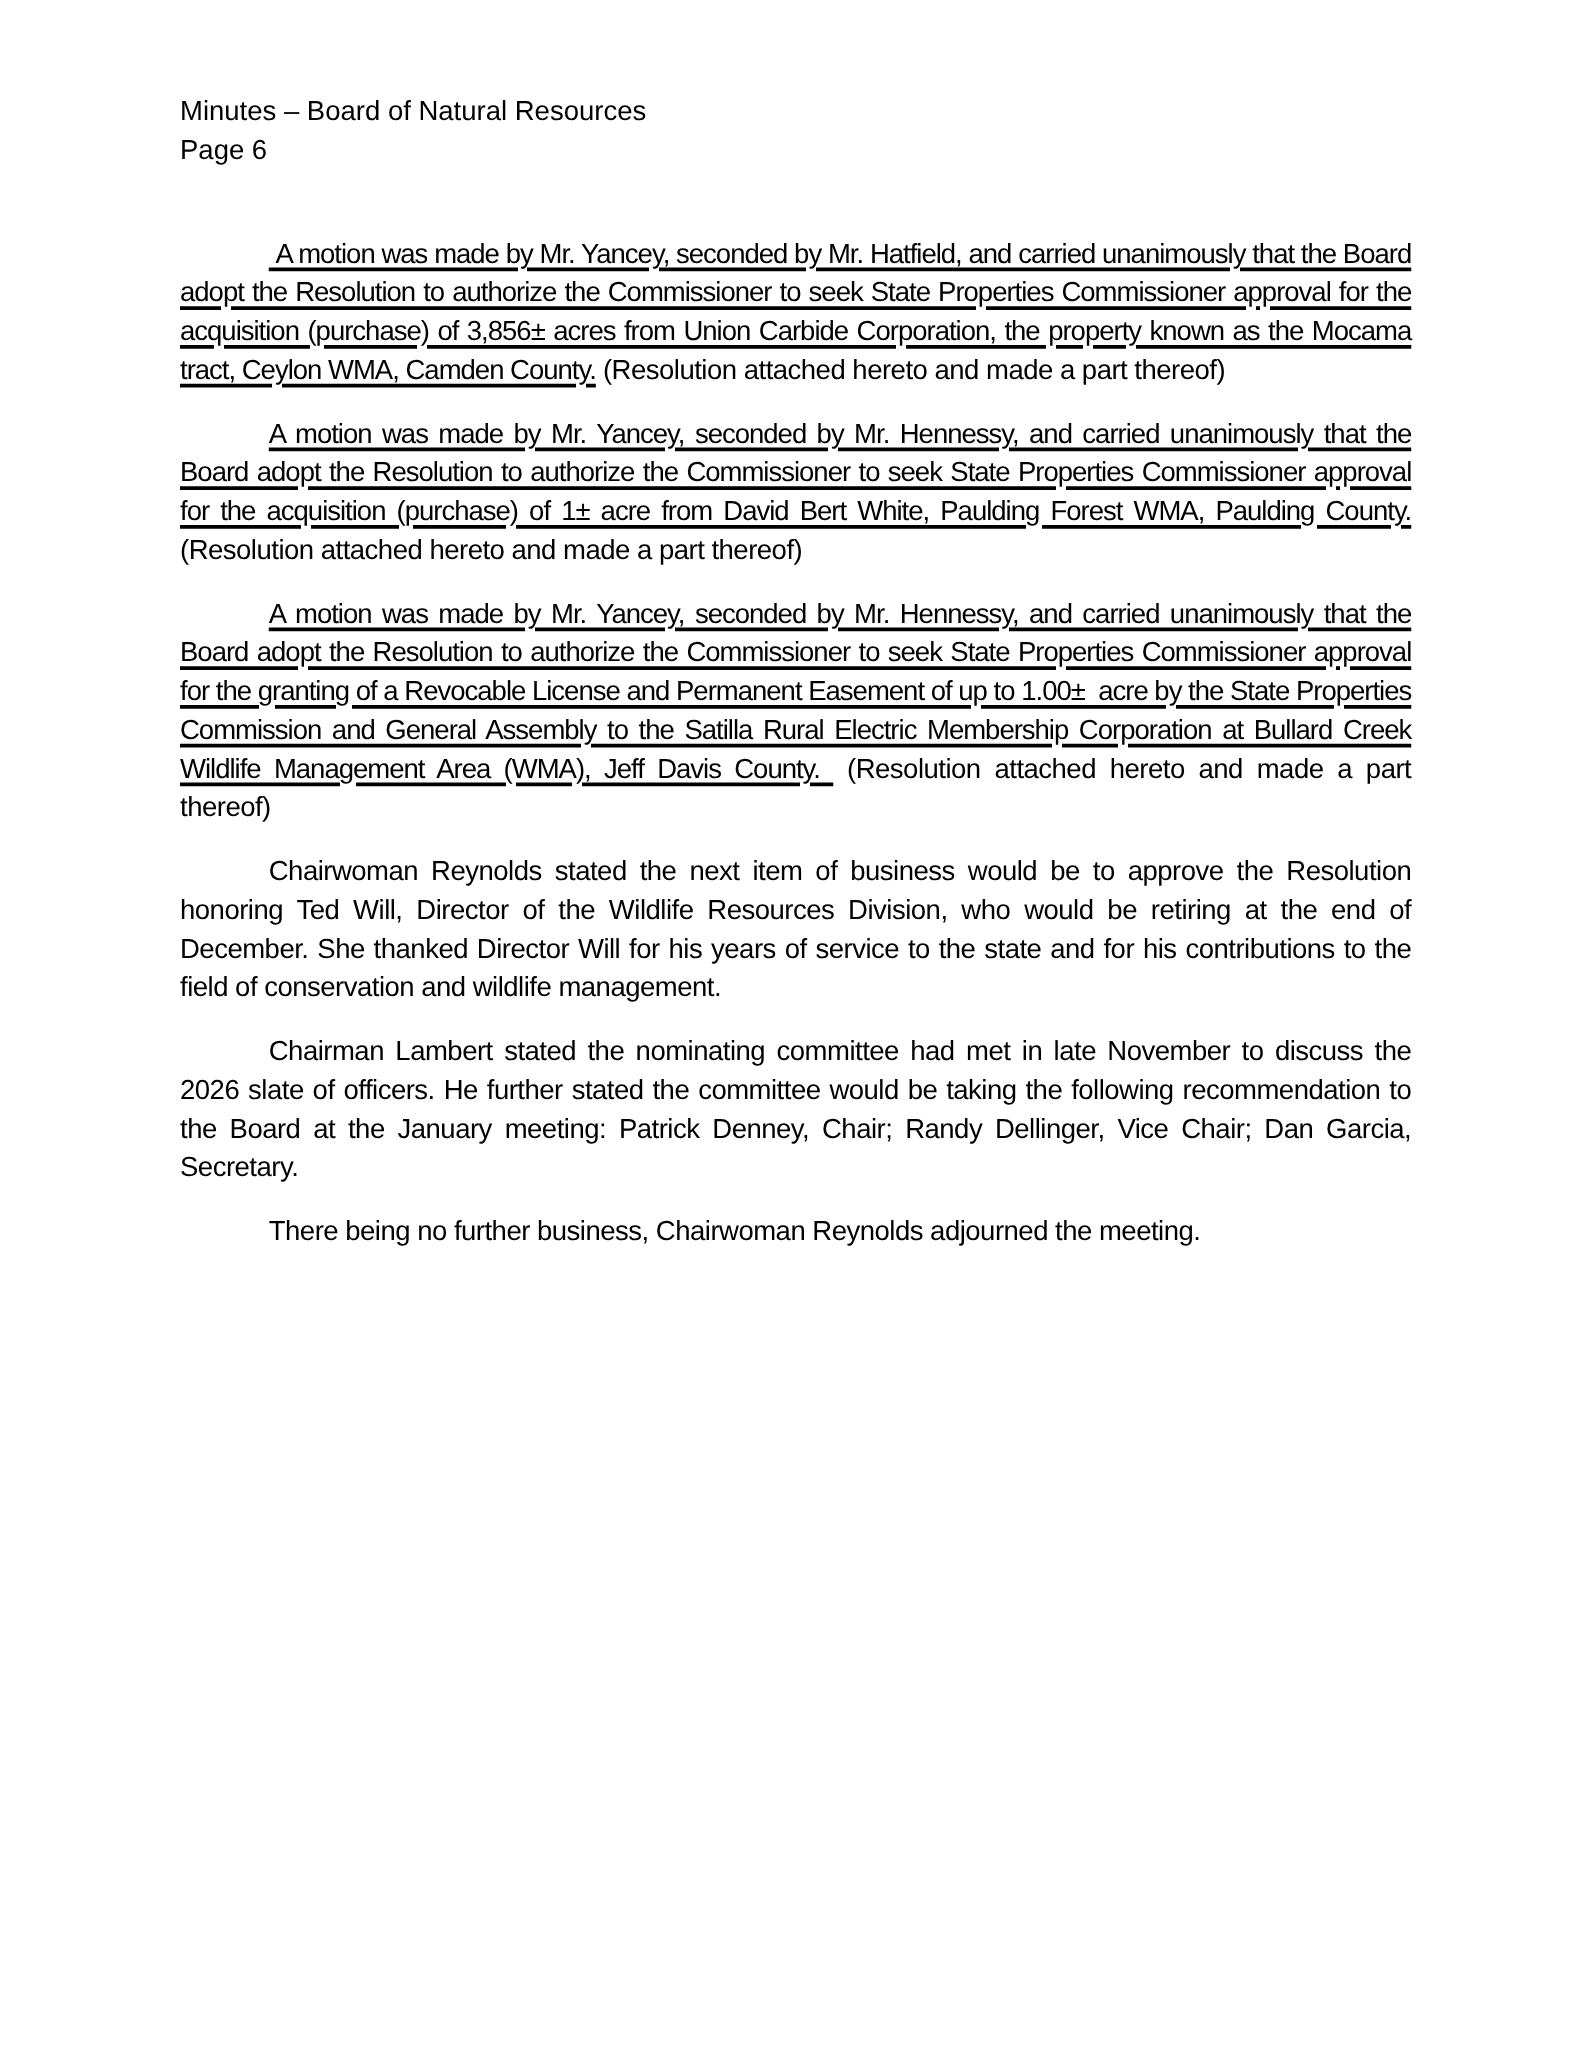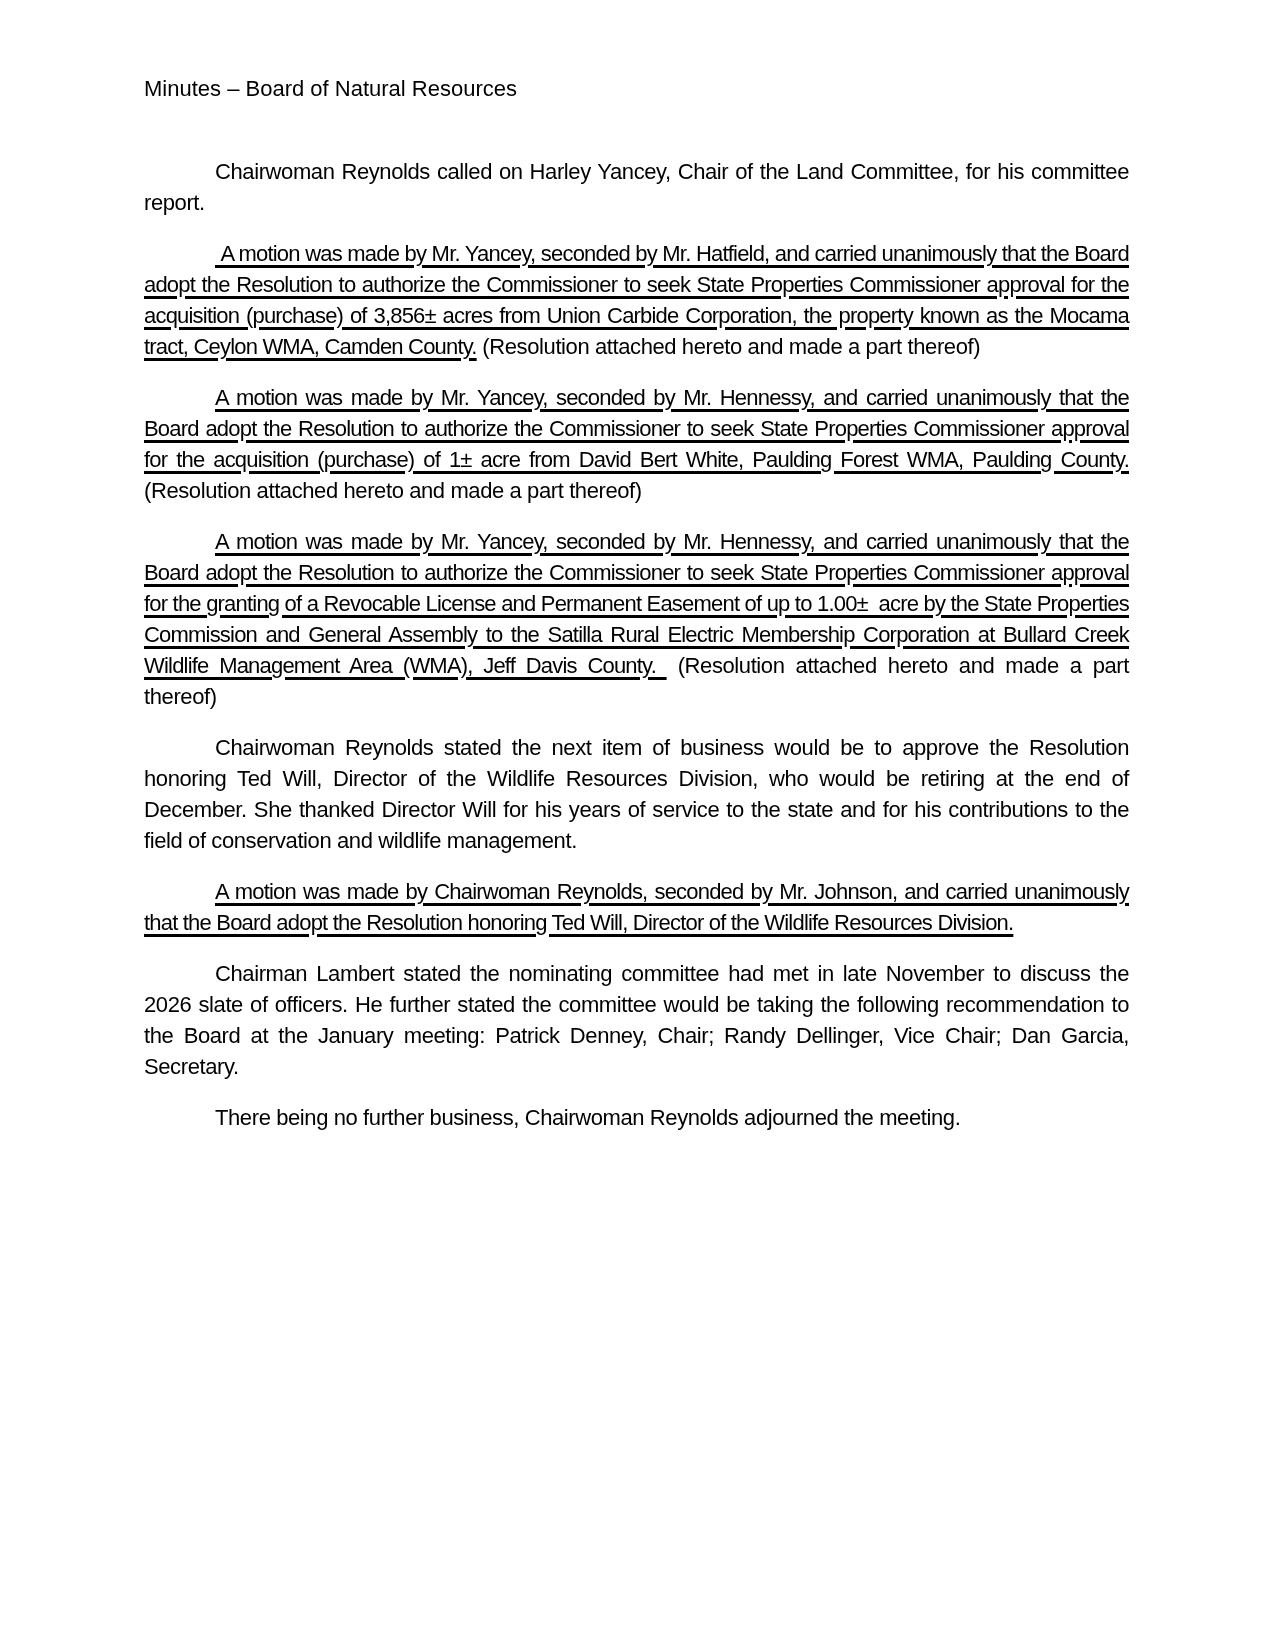--- a/index.html
+++ b/index.html
@@ -40,33 +40,32 @@
     letter-spacing: -0.8px;
   }
 </style>
 </head>
 <body>
 
 <div class="page">
 
   <div class="header">
     <div>Minutes – Board of Natural Resources</div>
+    <div>Page 6</div>
   </div>
 
-  <p class="para"><span>Chairwoman Reynolds called on Harley Yancey, Chair of the Land Committee, for his committee report.</span></p>
 
   <p class="para"><span class="b">&nbsp;A motion was made by Mr. Yancey, seconded by Mr. Hatfield, and carried unanimously that the Board adopt the Resolution to authorize the Commissioner to seek State Properties Commissioner approval for the acquisition (purchase) of 3,856± acres from Union Carbide Corporation, the property known as the Mocama tract, Ceylon WMA, Camden County.</span><span> (Resolution attached hereto and made a part thereof)</span></p>
 
   <p class="para"><span class="b">A motion was made by Mr. Yancey, seconded by Mr. Hennessy, and carried unanimously that the Board adopt the Resolution to authorize the Commissioner to seek State Properties Commissioner approval for the acquisition (purchase) of 1± acre from David Bert White, Paulding Forest WMA, Paulding County.</span><span> (Resolution attached hereto and made a part thereof)</span></p>
 
   <p class="para"><span class="b">A motion was made by Mr. Yancey, seconded by Mr. Hennessy, and carried unanimously that the Board adopt the Resolution to authorize the Commissioner to seek State Properties Commissioner approval for the granting of a Revocable License and Permanent Easement of up to 1.00±&nbsp; acre by the State Properties Commission and General Assembly to the Satilla Rural Electric Membership Corporation at Bullard Creek Wildlife Management Area (WMA), Jeff Davis County.&nbsp;</span><span> (Resolution attached hereto and made a part thereof)</span></p>
 
   <p class="para"><span>Chairwoman Reynolds stated the next item of business would be to approve the Resolution honoring Ted Will, Director of the Wildlife Resources Division, who would be retiring at the end of December. She thanked Director Will for his years of service to the state and for his contributions to the field of conservation and wildlife management.</span></p>
 
-  <p class="para"><span class="b">A motion was made by Chairwoman Reynolds, seconded by Mr. Johnson, and carried unanimously that the Board adopt the Resolution honoring Ted Will, Director of the Wildlife Resources Division.</span></p>
 
 
   <p class="para"><span>Chairman Lambert stated the nominating committee had met in late November to discuss the 2026 slate of officers. He further stated the committee would be taking the following recommendation to the Board at the January meeting: Patrick Denney, Chair; Randy Dellinger, Vice Chair; Dan Garcia, Secretary.</span></p>
 
 
   <p class="para"><span>There being no further business, Chairwoman Reynolds adjourned the meeting.</span></p>
 
 </div>
 
 </body></html>

